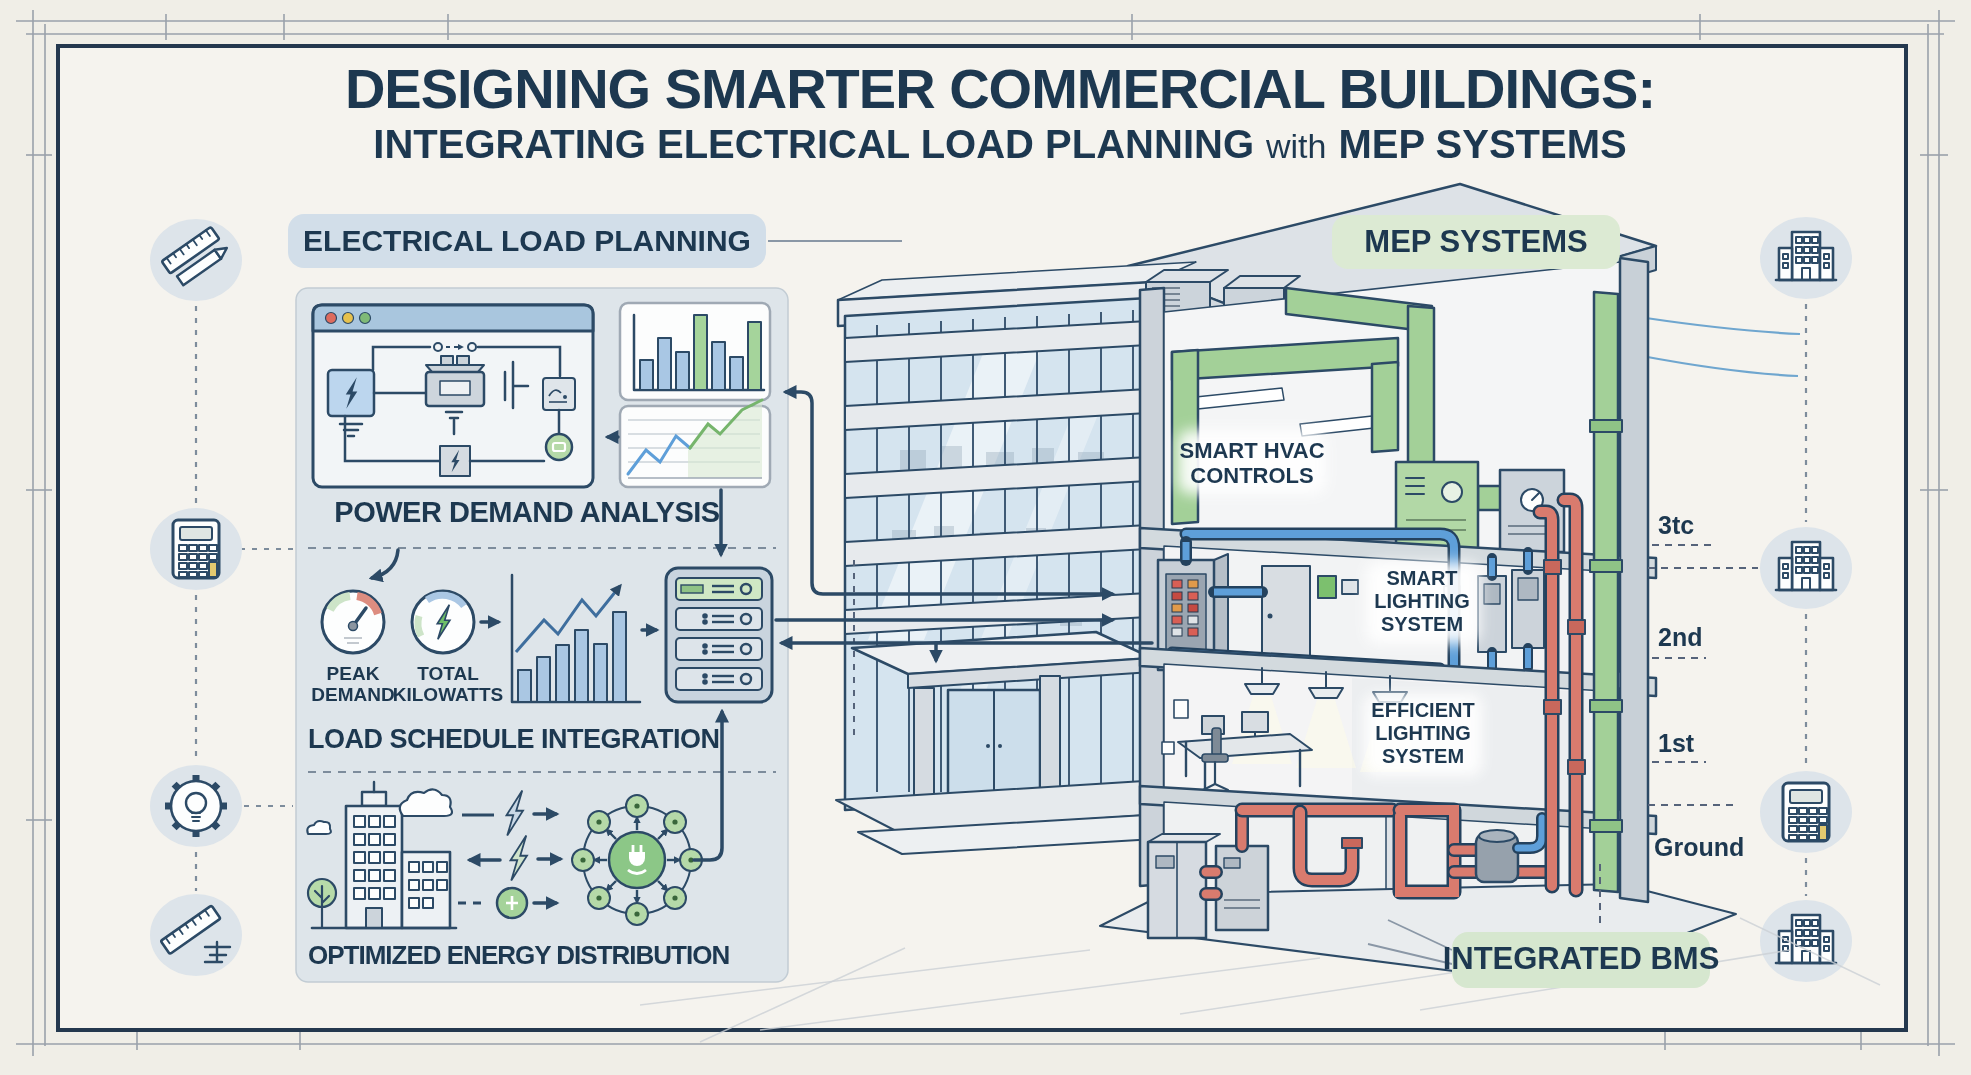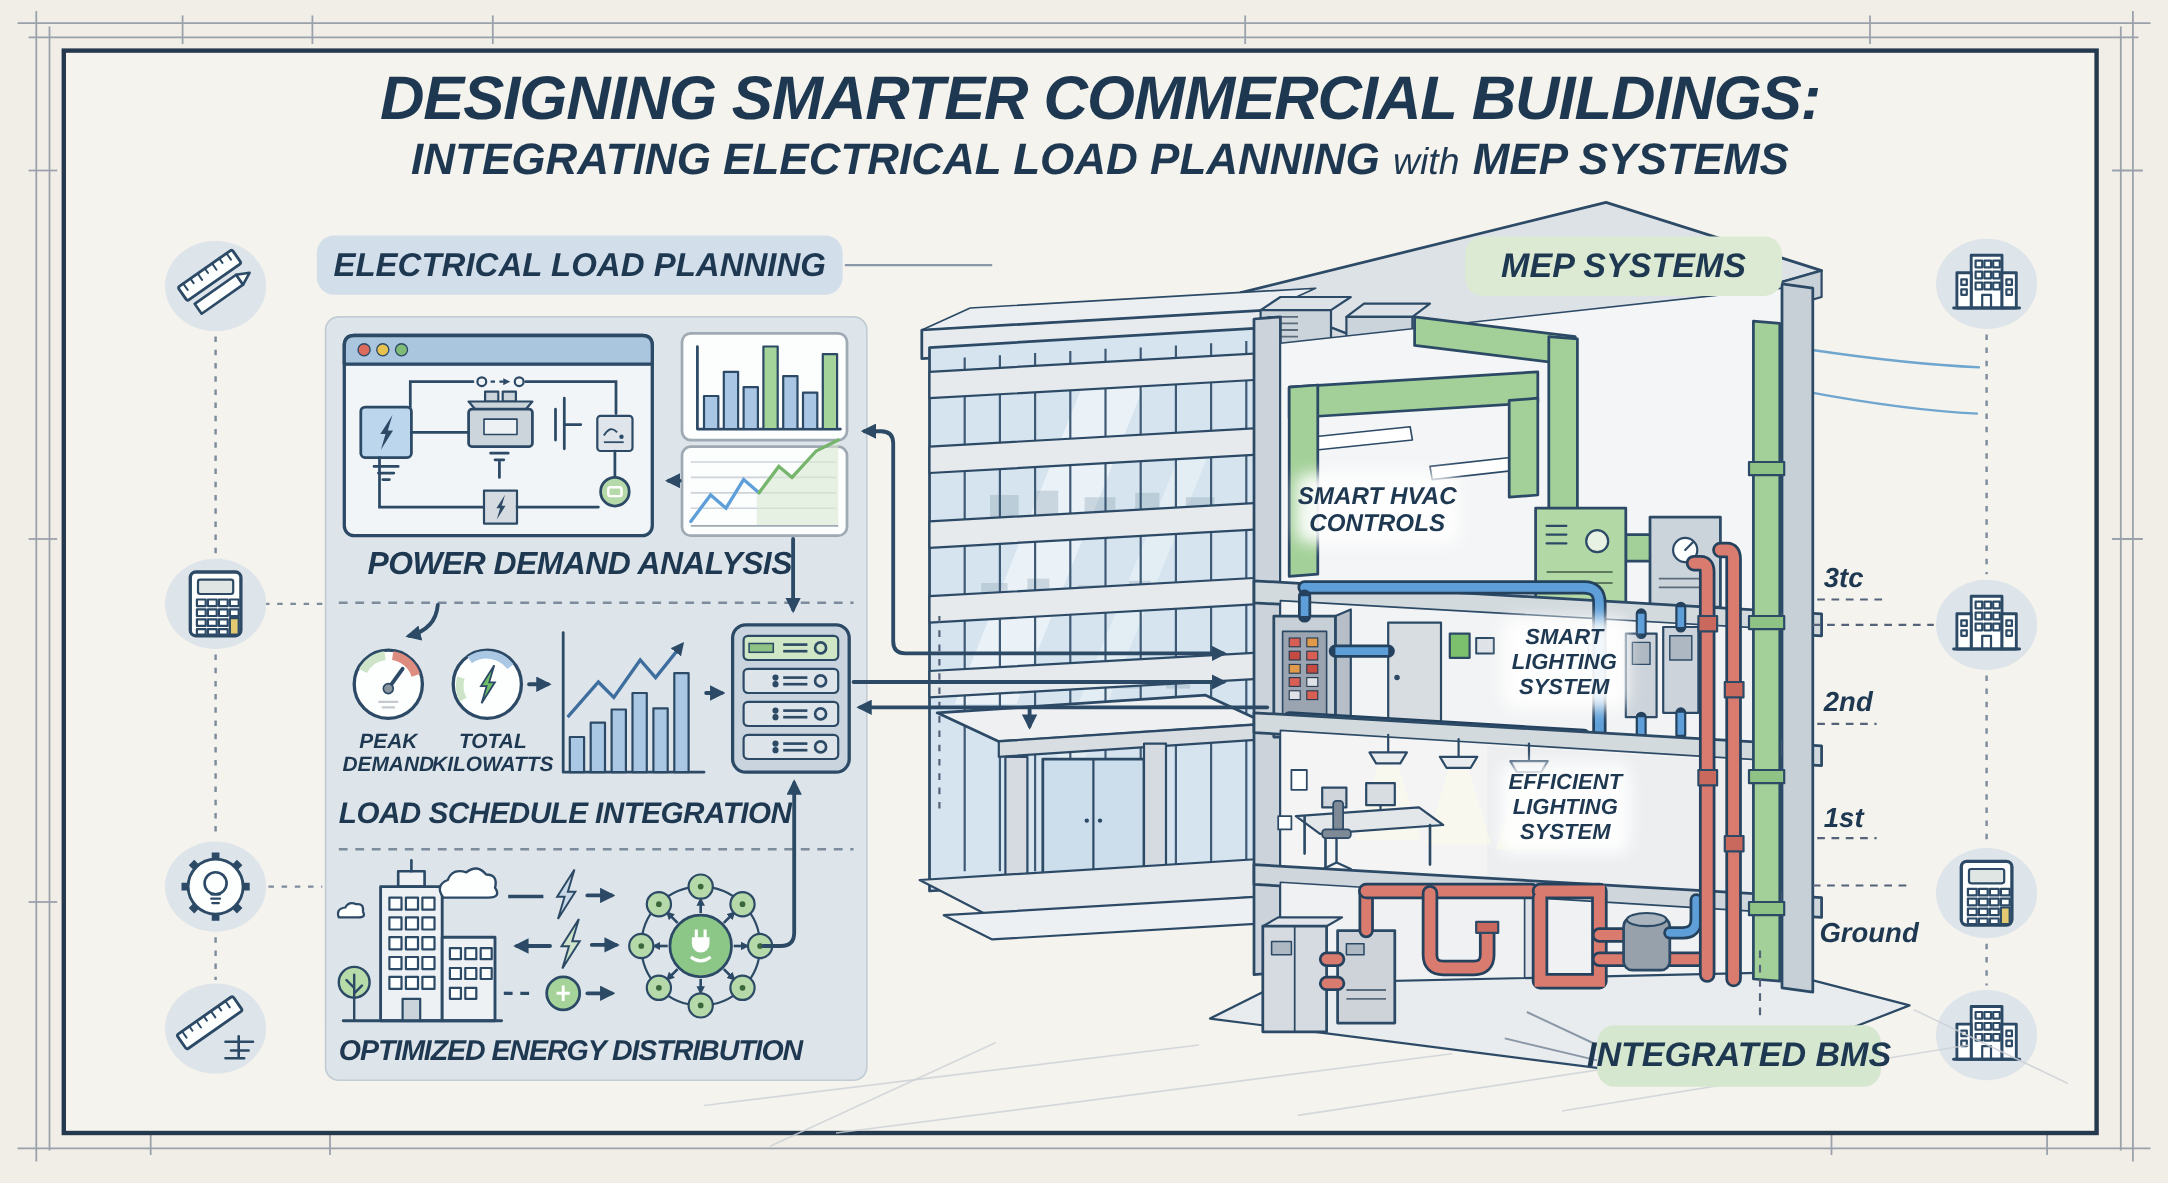--- a/index.html
+++ b/index.html
@@ -1,16 +1,16 @@
 <!DOCTYPE html>
 <html><head>
 <meta charset="utf-8">
 <style>
   html,body{margin:0;padding:0;background:#e9e7e0;}
-  .page{position:relative;width:1971px;height:1075px;background:#f0eee7;overflow:hidden;font-style:italic;}
+  .page{position:relative;width:1971px;height:1075px;background:#f0eee7;overflow:hidden;}
   svg{position:absolute;left:0;top:0;}
   .T{font-family:"Liberation Sans","DejaVu Sans",sans-serif;font-weight:bold;fill:#1d3850;}
   .Tn{font-family:"Liberation Sans","DejaVu Sans",sans-serif;font-weight:normal;fill:#1d3850;}
   .s{stroke:#2c4a66;stroke-linejoin:round;stroke-linecap:round;}
   .wire{stroke:#2c4a66;fill:none;stroke-width:2.5;stroke-linecap:round;}
   .dash{stroke:#7d8c9c;stroke-width:2.2;stroke-dasharray:8 7;fill:none;}
   .conn{stroke:#2c4a66;stroke-width:3.5;fill:none;stroke-linecap:round;}
   .pipeN{fill:none;stroke:#24425e;stroke-linecap:round;stroke-linejoin:round;}
   .grid{stroke:#ccd1d6;stroke-width:1.5;opacity:.8;}
 </style>

